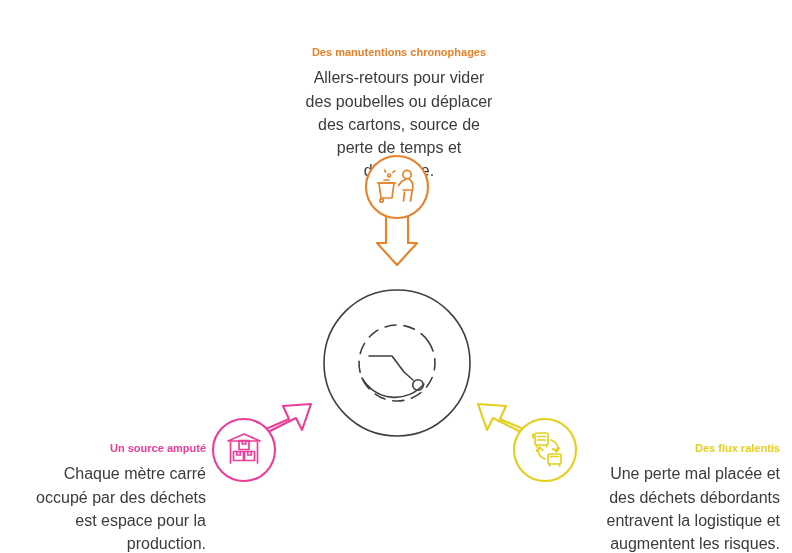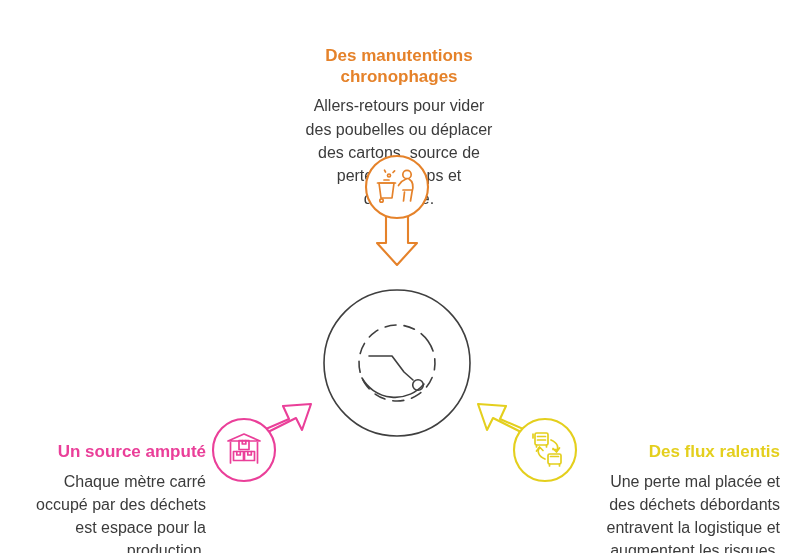--- a/index.html
+++ b/index.html
@@ -18,21 +18,21 @@
 
   .stage {
     position: absolute;
     inset: 0;
   }
 
   
   .block { position: absolute; }
 
   .blk-title {
-    font-size: 17px;
+    font-size: 11px;
     font-weight: 700;
     line-height: 1.22;
     margin: 0 0 7px 0;
   }
   .blk-body {
     font-size: 16px;
     line-height: 1.45;
     color: #3b3b3b;
     margin: 0;
   }

